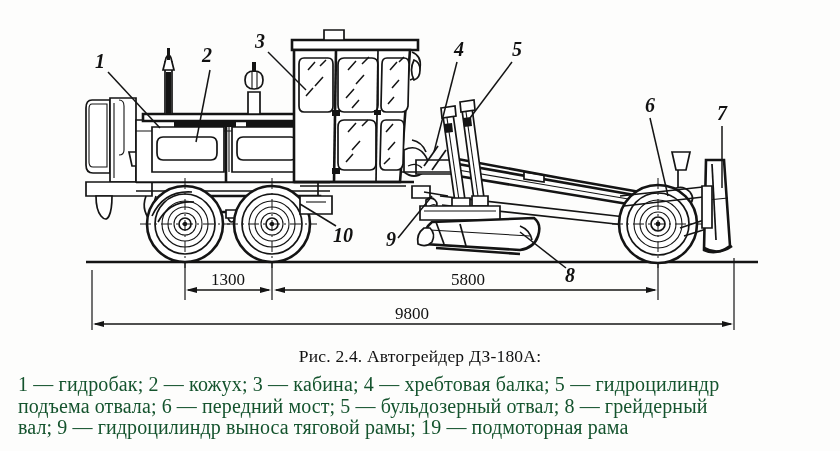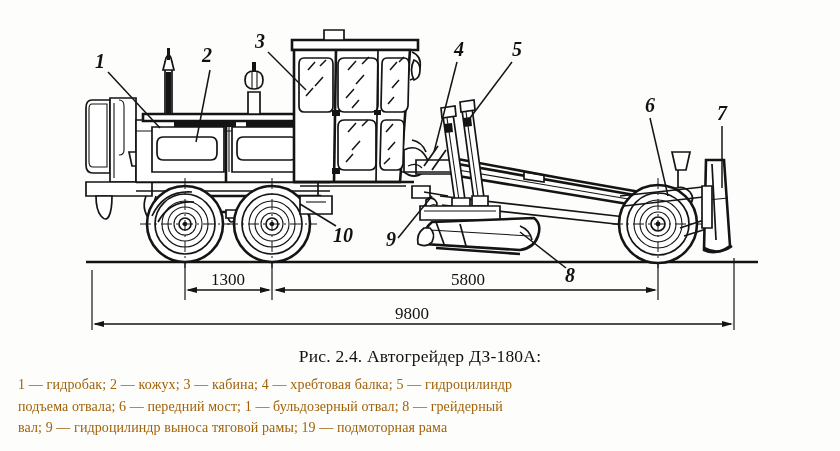--- a/index.html
+++ b/index.html
@@ -47,23 +47,23 @@
     letter-spacing: 0.2px;
     color: #111;
     white-space: nowrap;
   }
   .legend-block {
     position: absolute;
     left: 18px;
     top: 374px;
     width: 806px;
     text-align: justify;
-    font-size: 14px;
+    font-size: 20px;
     line-height: 21.5px;
-    color: #a16207;
+    color: #14532d;
   }
   .legend-line {
     display: block;
     white-space: nowrap;
   }
   .legend-line.l1 { letter-spacing: 0.15px; }
   .legend-line.l2 { letter-spacing: 0.1px; }
   .legend-line.l3 { letter-spacing: 0.1px; }
   
   text { font-family: "Liberation Serif", "DejaVu Serif", serif; fill: #111; }
@@ -390,17 +390,17 @@
 
     </svg>
   </div>
 
   <div class="caption-block">
     <div class="fig-title">Рис. 2.4. Автогрейдер ДЗ-180А:</div>
   </div>
 
   <div class="legend-block">
     <span class="legend-line l1">1 — гидробак; 2 — кожух; 3 — кабина; 4 — хребтовая балка; 5 — гидроцилиндр</span>
-    <span class="legend-line l2">подъема отвала; 6 — передний мост; 1 — бульдозерный отвал; 8 — грейдерный</span>
+    <span class="legend-line l2">подъема отвала; 6 — передний мост; 5 — бульдозерный отвал; 8 — грейдерный</span>
     <span class="legend-line l3">вал; 9 — гидроцилиндр выноса тяговой рамы; 19 — подмоторная рама</span>
   </div>
 
 </div>
 
 </body></html>

